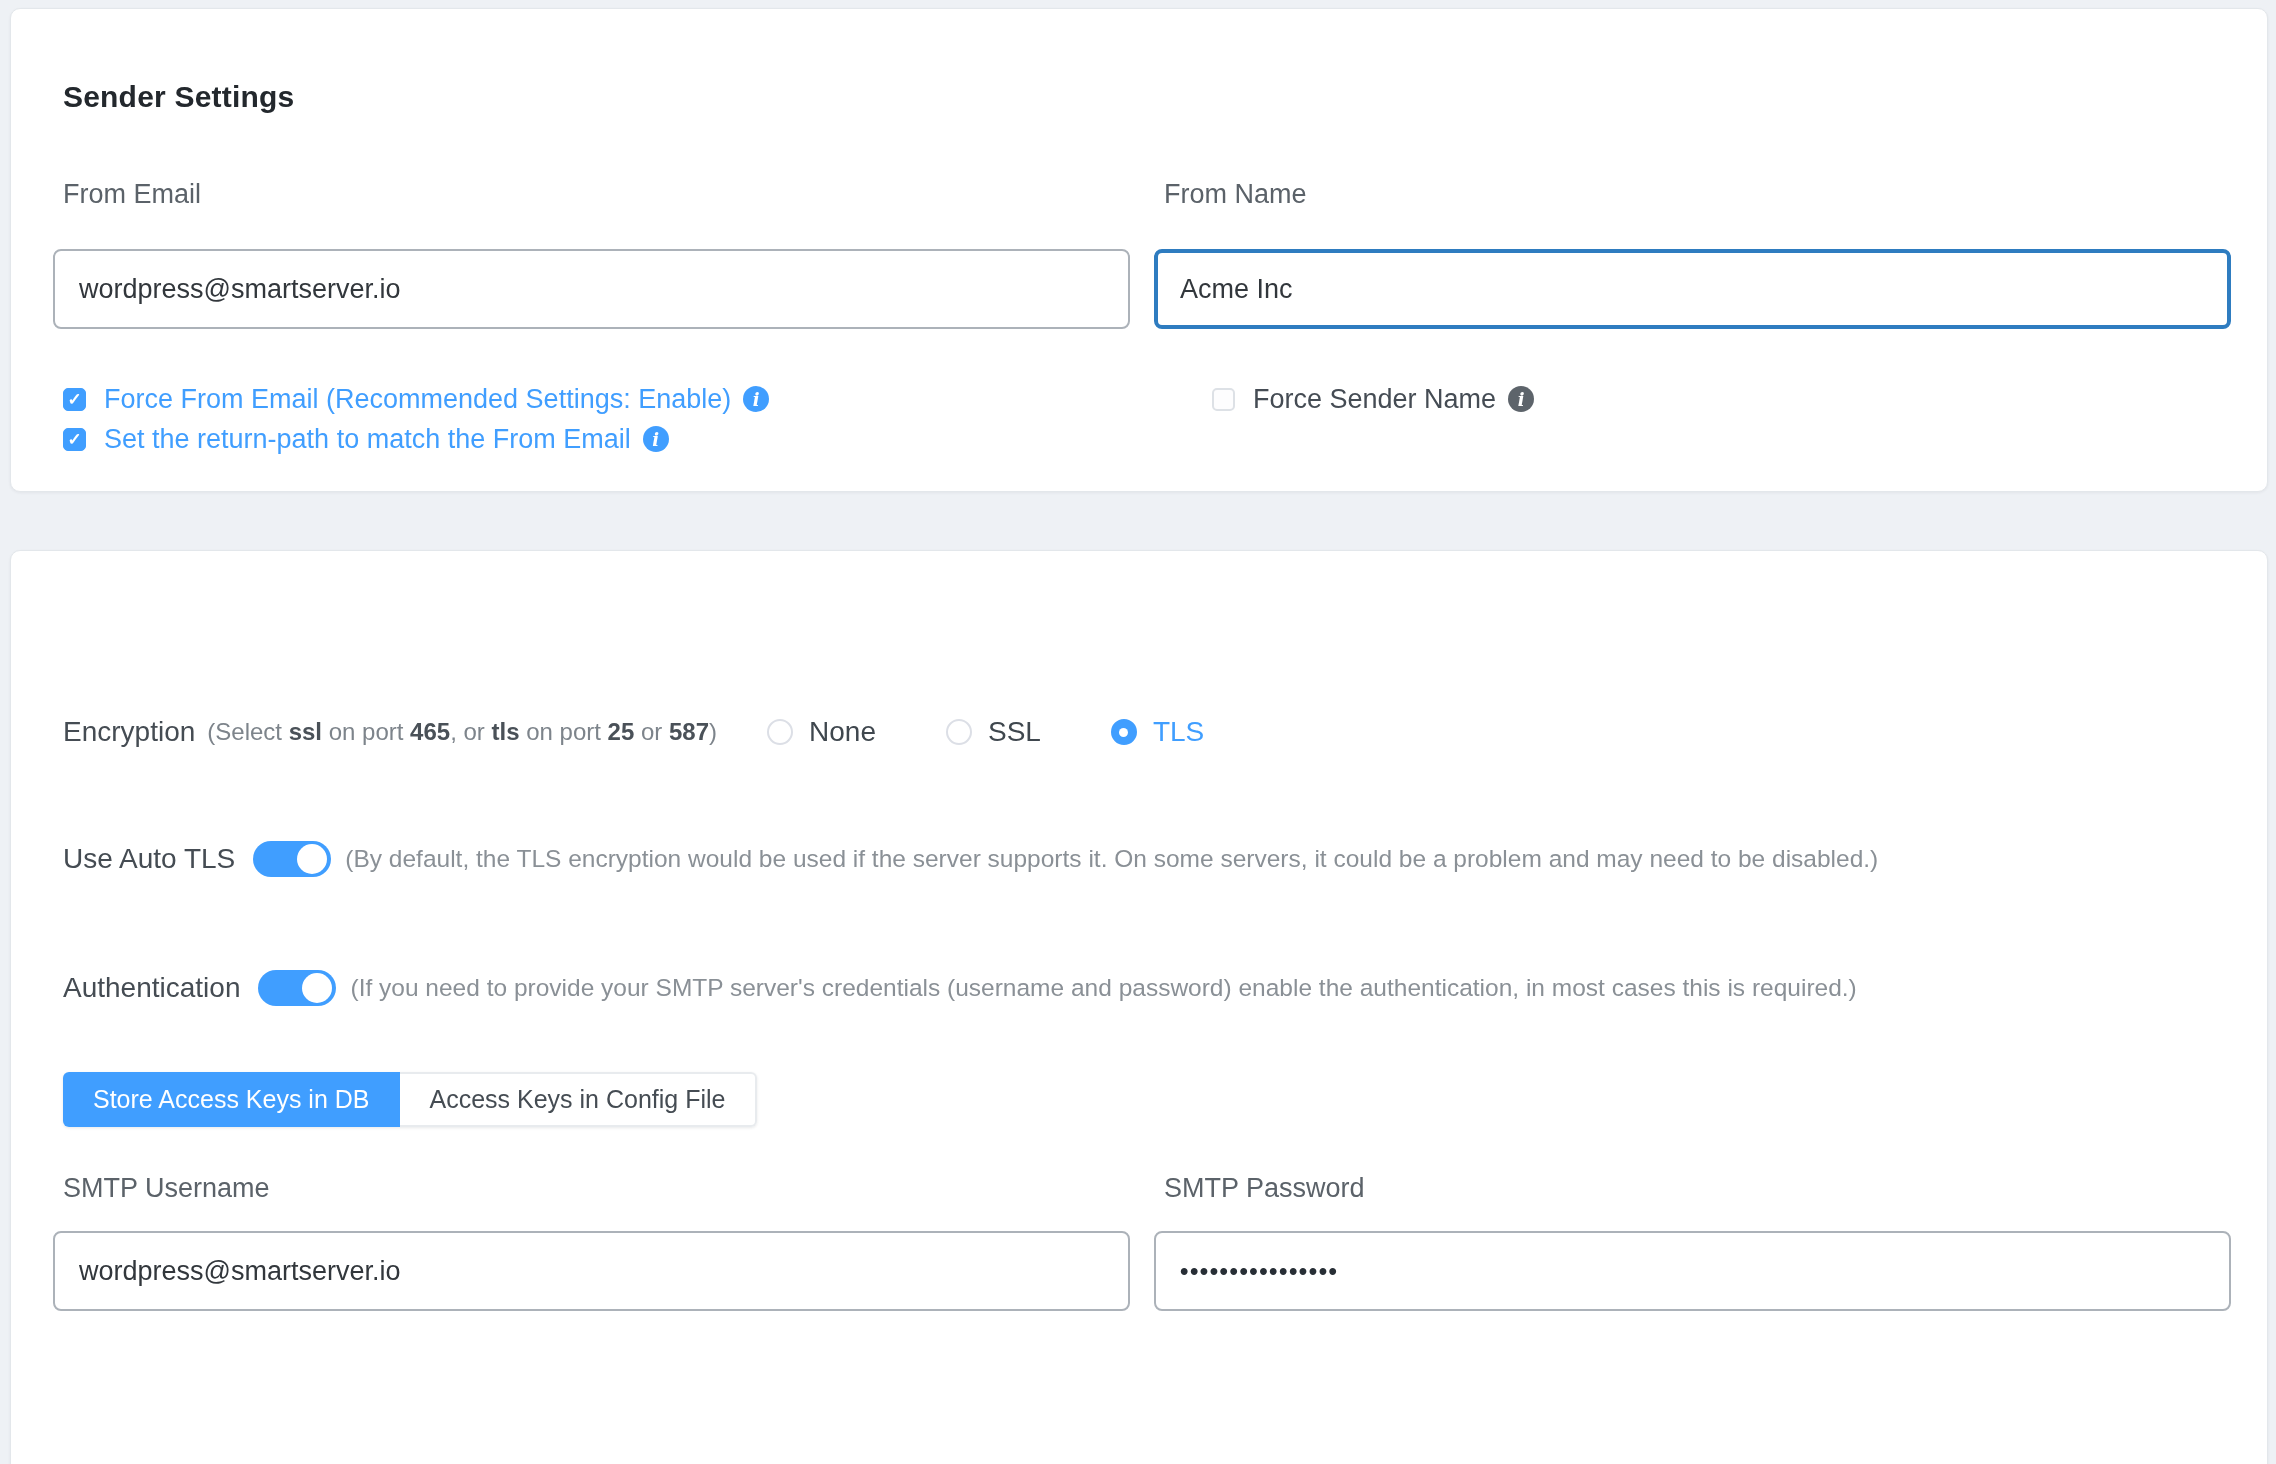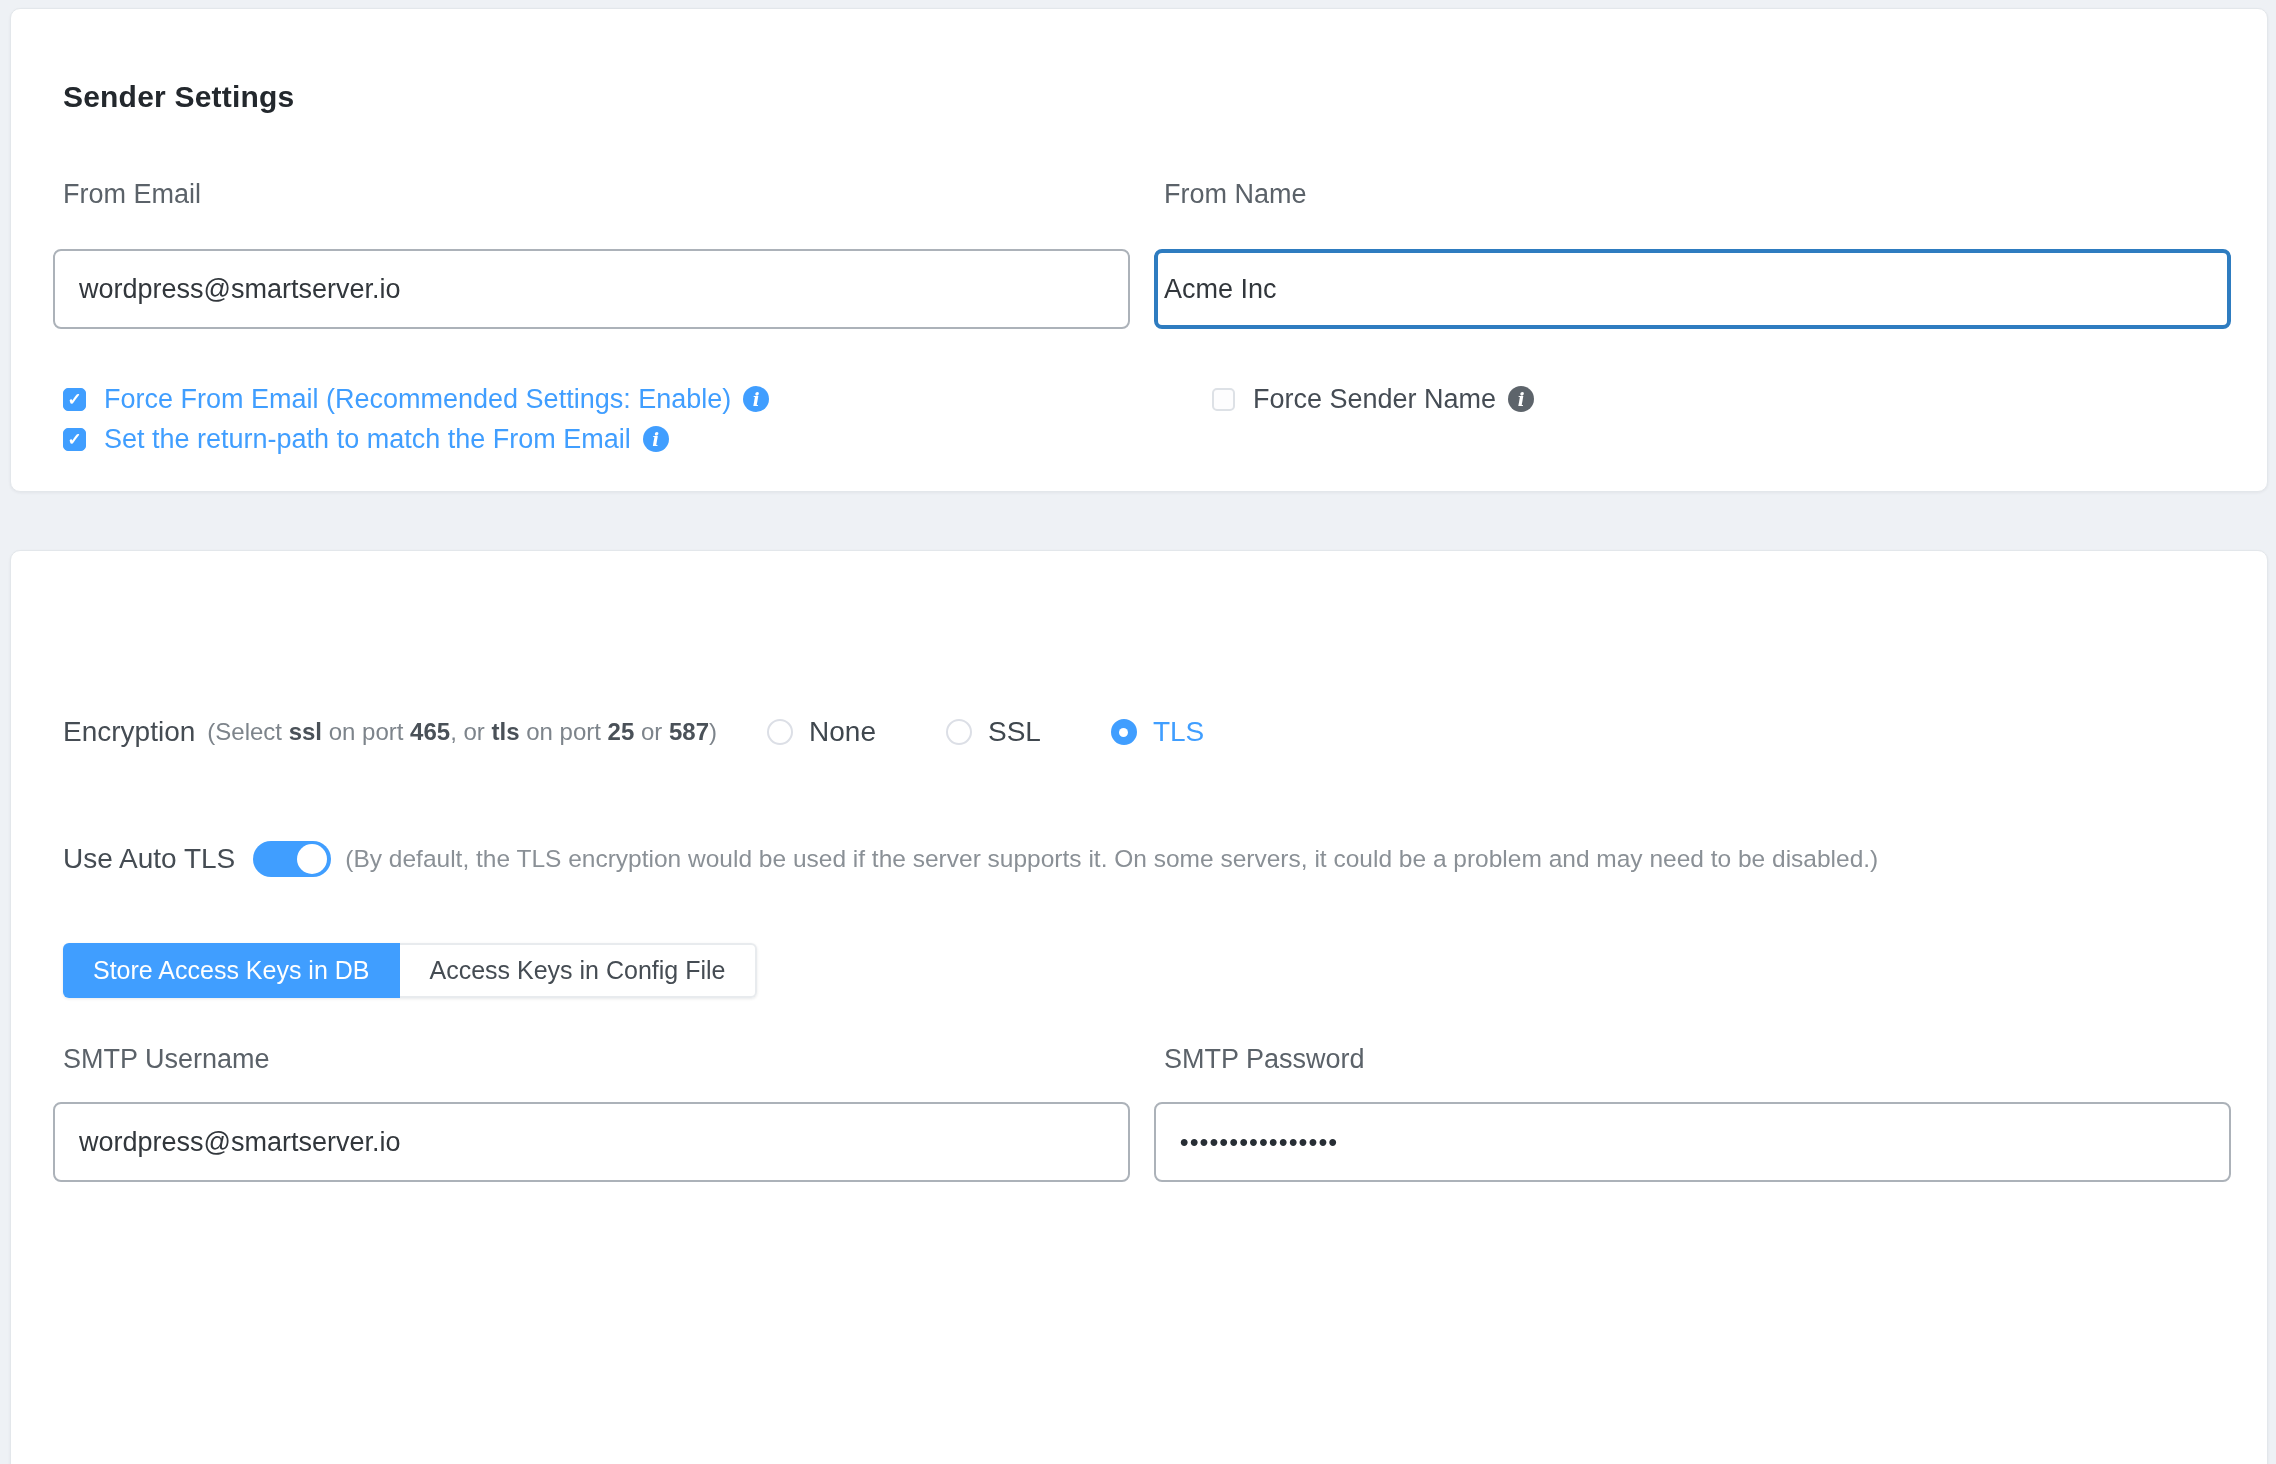--- a/index.html
+++ b/index.html
@@ -31,21 +31,21 @@
   .field-label{
     display:block;font-size:27px;line-height:34px;color:#5b6269;margin-left:10px;font-weight:400;
   }
   .text-input{
     display:block;width:100%;box-sizing:border-box;
     margin-top:38px;height:80px;
     border:2px solid #acb2b9;border-radius:8px;background:#fff;
     font-family:"Liberation Sans", sans-serif;
     font-size:27px;color:#32373c;padding:0 24px;outline:none;
   }
-  .text-input.focused{border:4px solid #2e7cc0;padding:0 6px;}
+  .text-input.focused{border:4px solid #2e7cc0;padding:0 22px;}
   .password-input{font-size:24px;letter-spacing:1.5px;font-weight:700;color:#272e35;}
   .checkbox-block{margin-top:50px;margin-left:10px;}
   .checkbox-row{display:flex;align-items:center;height:40px;}
   .checkbox{
     width:23px;height:23px;border-radius:5px;flex:0 0 auto;
     display:inline-flex;align-items:center;justify-content:center;
     box-sizing:border-box;cursor:pointer;
   }
   .checkbox.checked{background:#409eff;border:1px solid #409eff;}
   .checkbox.unchecked{background:#fdfdfe;border:2px solid #dde1e6;}
@@ -173,20 +173,27 @@
     
     <div class="toggle-row">
       <span class="toggle-label">Use Auto TLS</span>
       <span class="toggle">
         <span class="toggle-knob"></span>
       </span>
       <span class="toggle-desc">(By default, the TLS encryption would be used if the server supports it. On some servers, it could be a problem and may need to be disabled.)</span>
     </div>
 
     
+    <div class="toggle-row">
+      <span class="toggle-label">Authentication</span>
+      <span class="toggle">
+        <span class="toggle-knob"></span>
+      </span>
+      <span class="toggle-desc">(If you need to provide your SMTP server's credentials (username and password) enable the authentication, in most cases this is required.)</span>
+    </div>
 
     
     <div class="btn-group">
       <button class="seg-btn active">Store Access Keys in DB</button>
       <button class="seg-btn inactive">Access Keys in Config File</button>
     </div>
 
     
     <div class="two-col row-userpass">
       <div>

